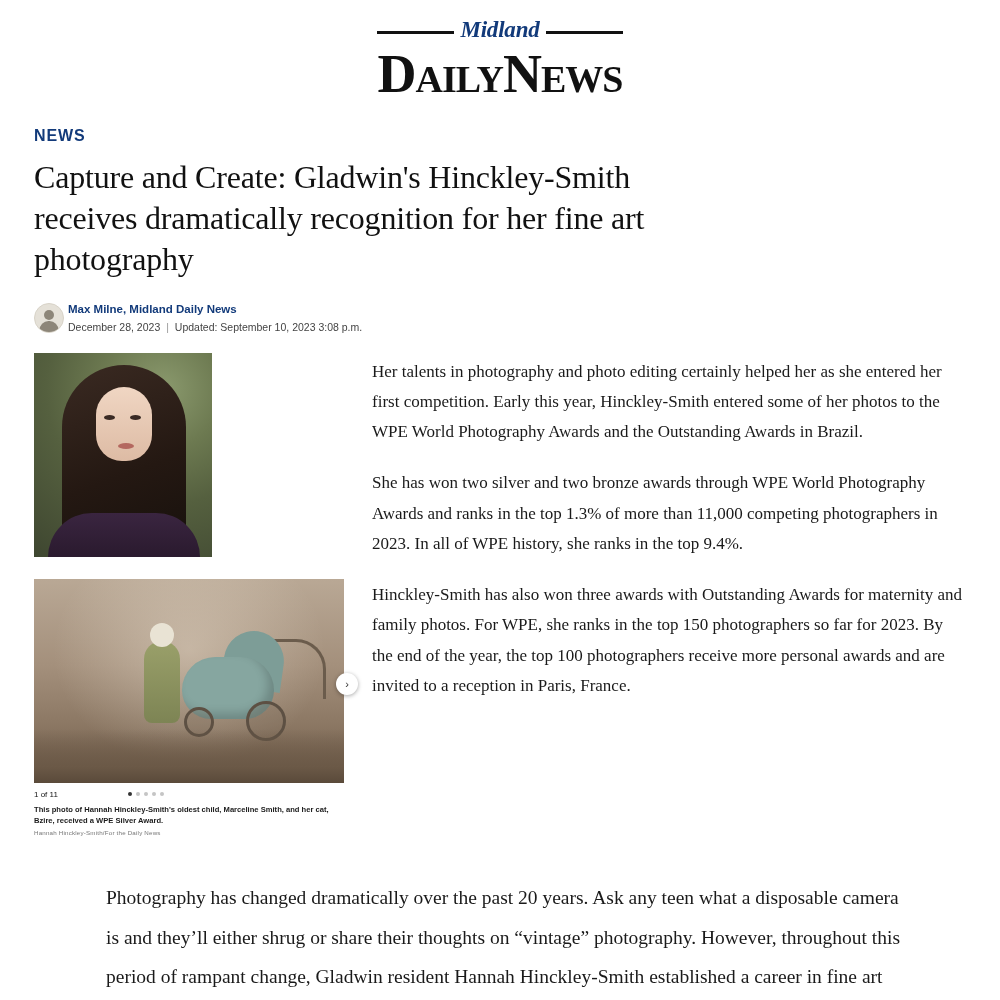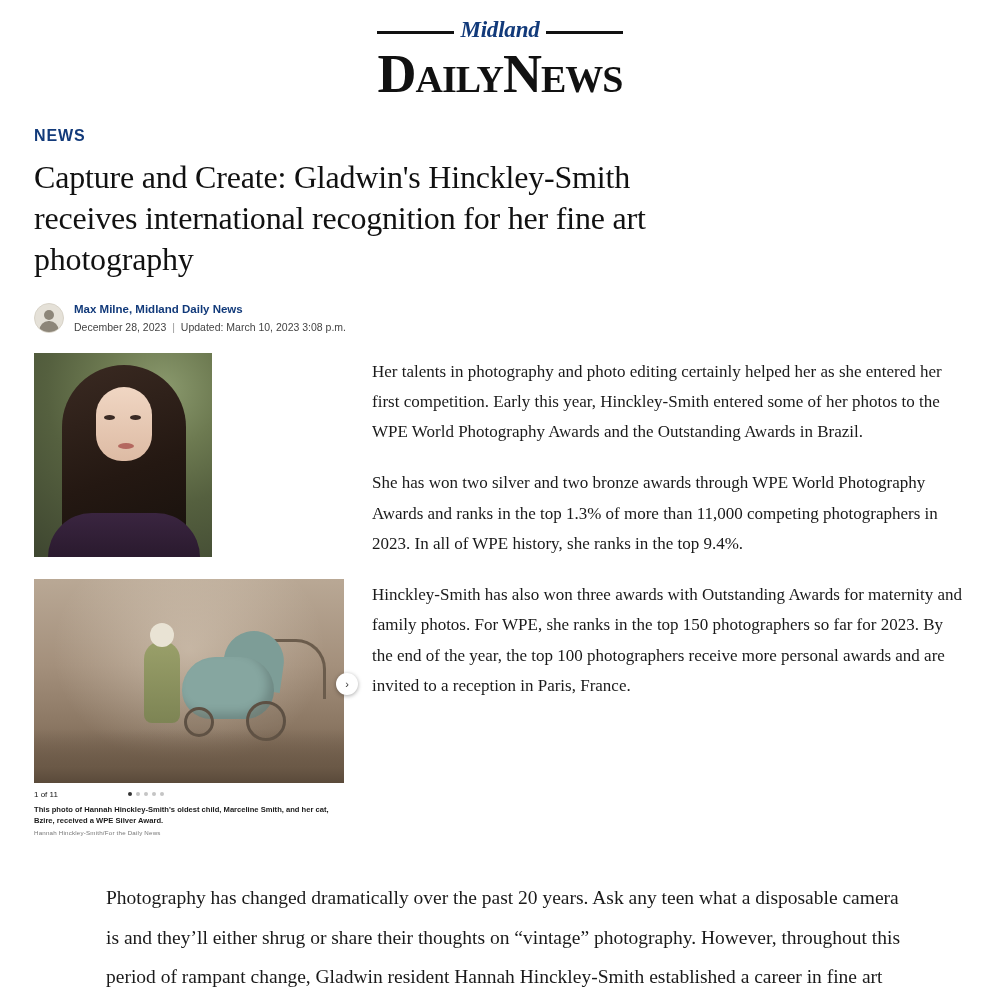--- a/index.html
+++ b/index.html
@@ -87,21 +87,21 @@
     margin: 12px 0 0 0;
     color: #111;
     max-width: 700px;
     letter-spacing: -0.2px;
   }
 
   .byline-row {
     display: flex;
     align-items: center;
     margin-top: 22px;
-    gap: 10px;
+    gap: 4px;
   }
   .avatar {
     width: 30px; height: 30px;
     border-radius: 50%;
     background: #e5e1d8;
     border: 1px solid #d8d3c8;
     position: relative;
     overflow: hidden;
     flex: 0 0 auto;
   }
@@ -354,30 +354,30 @@
       <div class="logo-main">
         <span>D</span><span class="small">AILY</span><span>N</span><span class="small">EWS</span>
       </div>
     </div>
   </div>
 
   <div class="content">
 
     <div class="kicker">NEWS</div>
 
-    <h1 class="headline">Capture and Create: Gladwin's Hinckley-Smith receives international recognition for her fine art photography</h1>
+    <h1 class="headline">Capture and Create: Gladwin's Hinckley-Smith receives dramatically recognition for her fine art photography</h1>
 
     <div class="byline-row">
       <div class="avatar"></div>
       <div class="byline-text">
         <div class="byline-author">Max Milne, Midland Daily News</div>
         <div class="byline-dates">
           <span>December 28, 2023</span>
           <span class="byline-sep">|</span>
-          <span>Updated: March 10, 2023 3:08 p.m.</span>
+          <span>Updated: September 10, 2023 3:08 p.m.</span>
         </div>
       </div>
     </div>
 
     <div class="cols">
 
       <div class="col-left">
 
         <div class="portrait">
           <div class="hair"></div>

